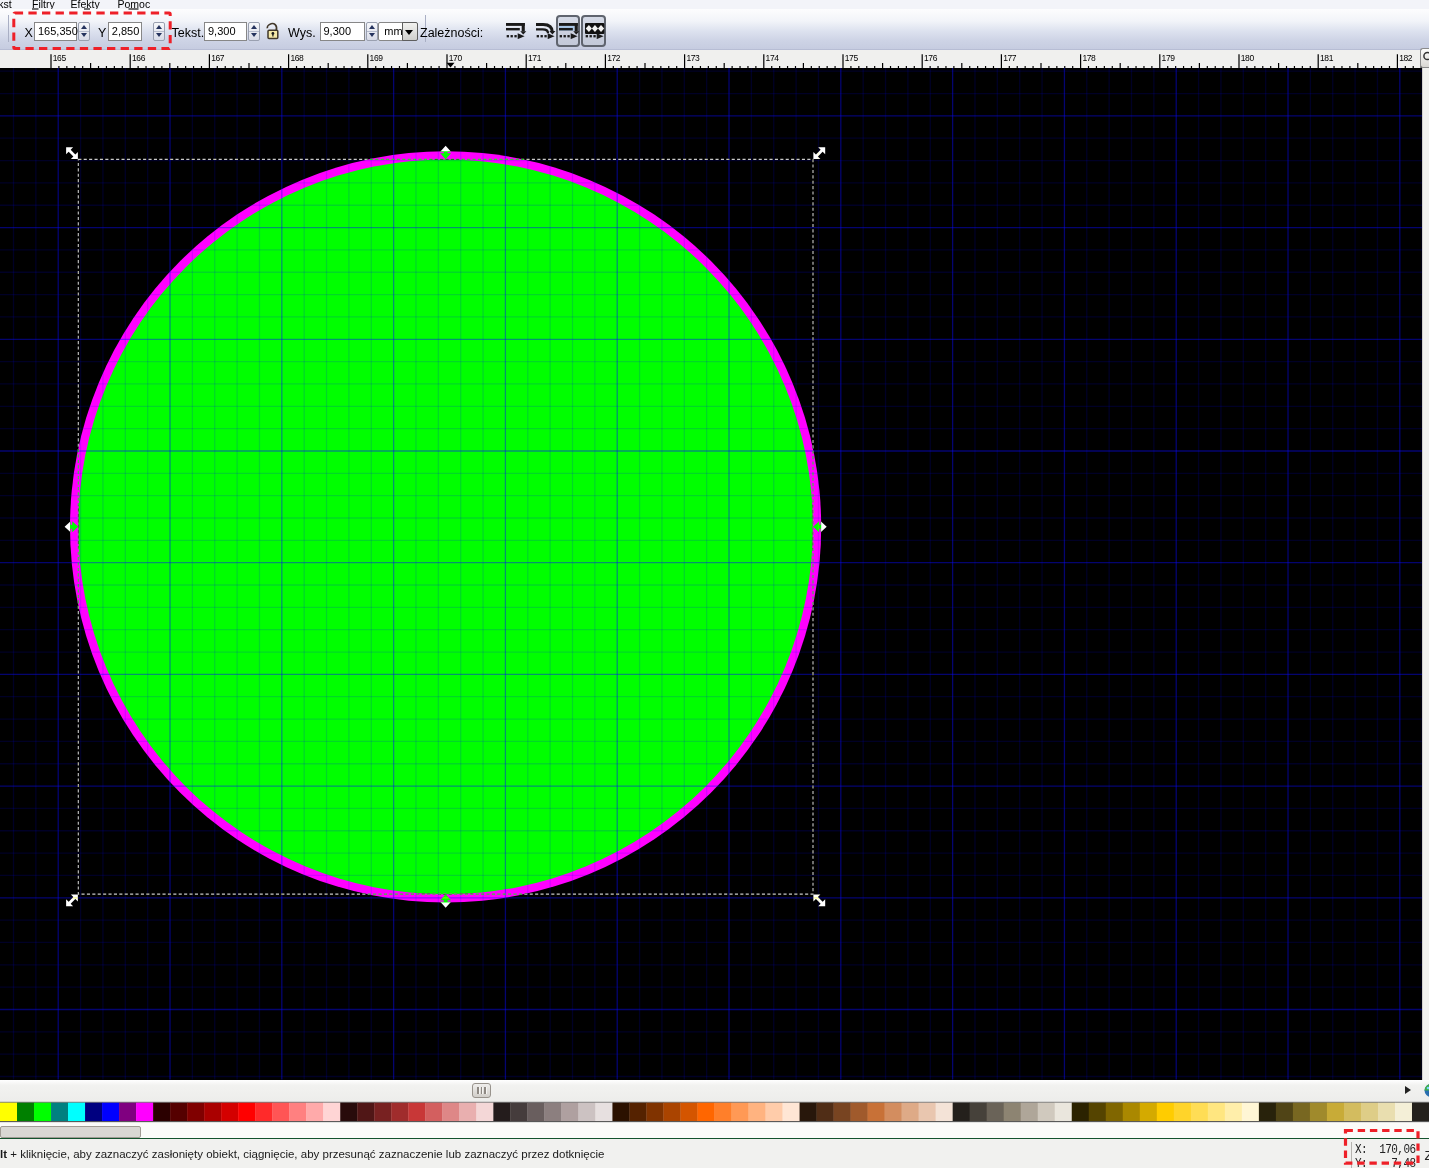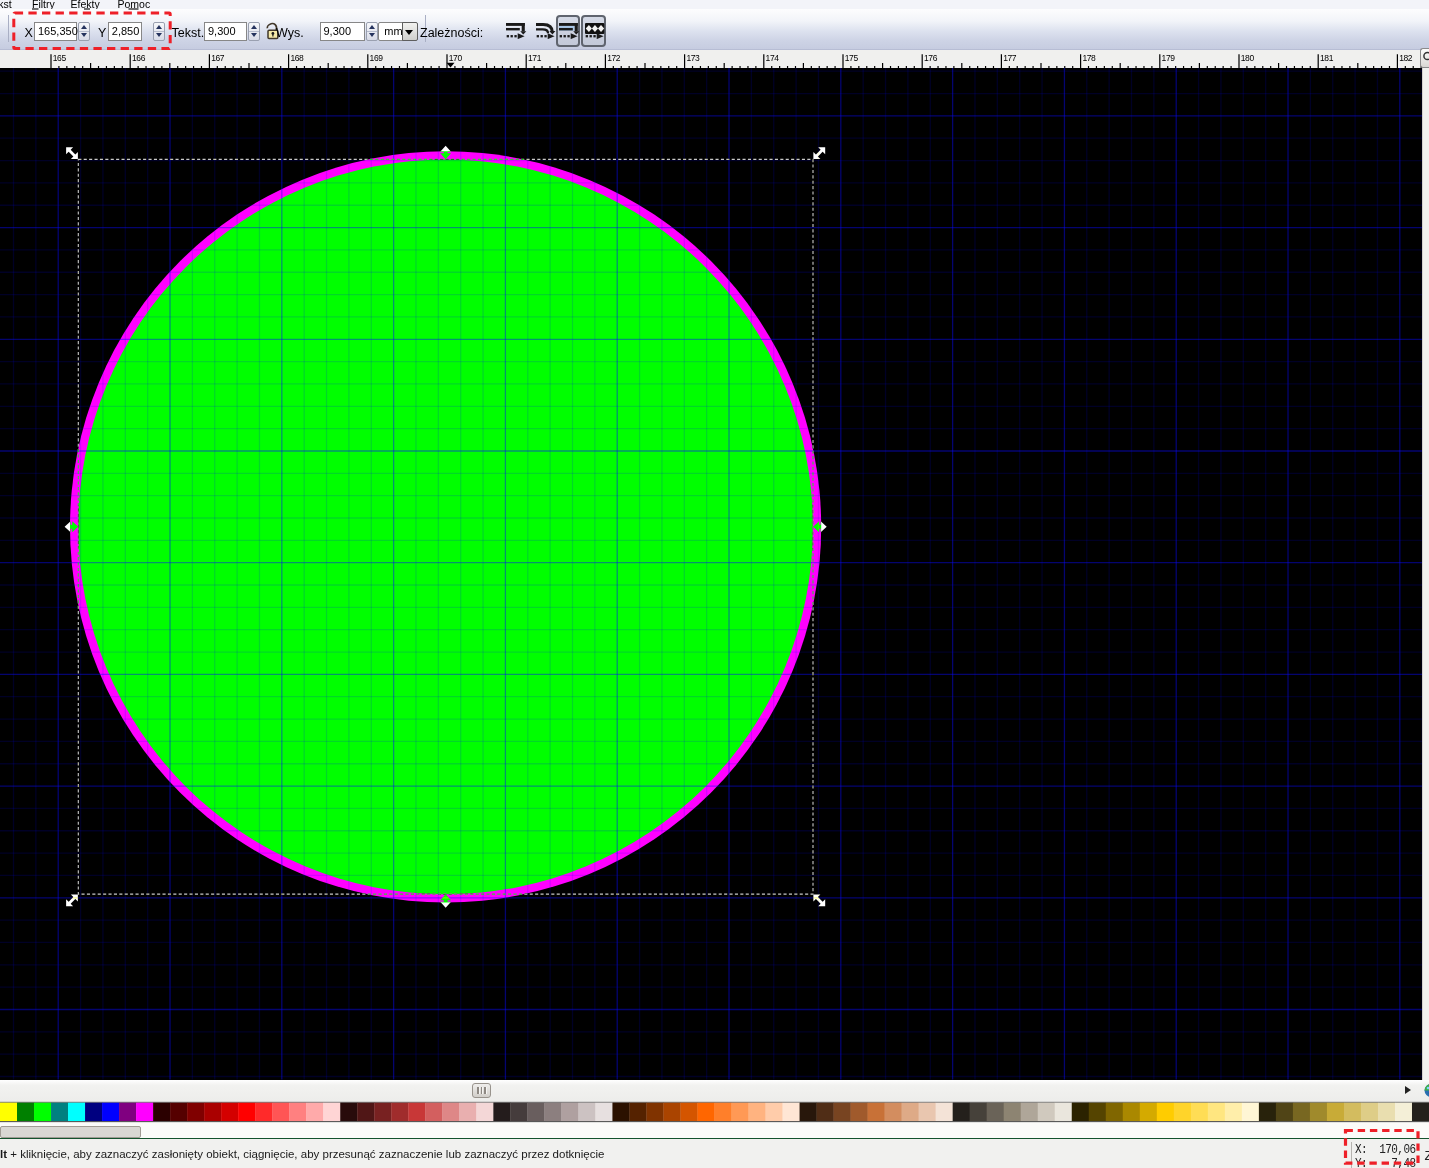--- a/index.html
+++ b/index.html
@@ -72,21 +72,21 @@
     <div class="spin" style="left:247.5px">
       <div class="spup"></div>
       <div class="spdn"></div>
     </div>
  <svg style="position:absolute;left:261px;top:13px" width="22" height="22" viewBox="0 0 22 22">
    <path d="M15.3 8.2 C16.6 3 12.8 0.9 10.1 1.7 C7.5 2.5 5.9 4.6 6.4 6.3" fill="none" stroke="#42382a" stroke-width="1.7"></path>
    <rect x="7" y="8.3" width="9.8" height="8.3" rx="1" fill="#f5e9a8" stroke="#42382a" stroke-width="1.5"></rect>
    <circle cx="11.9" cy="11.4" r="1.4" fill="#1a1a1a"></circle>
    <rect x="11.3" y="11.9" width="1.2" height="2.6" fill="#1a1a1a"></rect>
  </svg>
- <div class="lbl" style="left:276px">Wys.</div>
+ <div class="lbl" style="left:288px">Wys.</div>
  <div class="entry" style="left:319.5px;width:45.5px">9,300</div>
     <div class="spin" style="left:365.5px">
       <div class="spup"></div>
       <div class="spdn"></div>
     </div>
  <div class="entry" style="left:377.5px;width:32px;border-radius:2px 0 0 2px;text-align:center;padding:0">mm</div>
  <div style="position:absolute;left:401.5px;top:12.5px;width:16.5px;height:19.5px;box-sizing:border-box;border:1px solid #5e5e5e;border-radius:0 2px 2px 0;background:linear-gradient(180deg,#f2f2f0,#cfcfcd)">
    <div style="position:absolute;left:2.5px;top:7px;border-left:4.8px solid transparent;border-right:4.8px solid transparent;border-top:5.5px solid #000"></div>
  </div>
  <div style="position:absolute;left:425px;top:6px;width:1px;height:27px;background:#a9afc4"></div>

